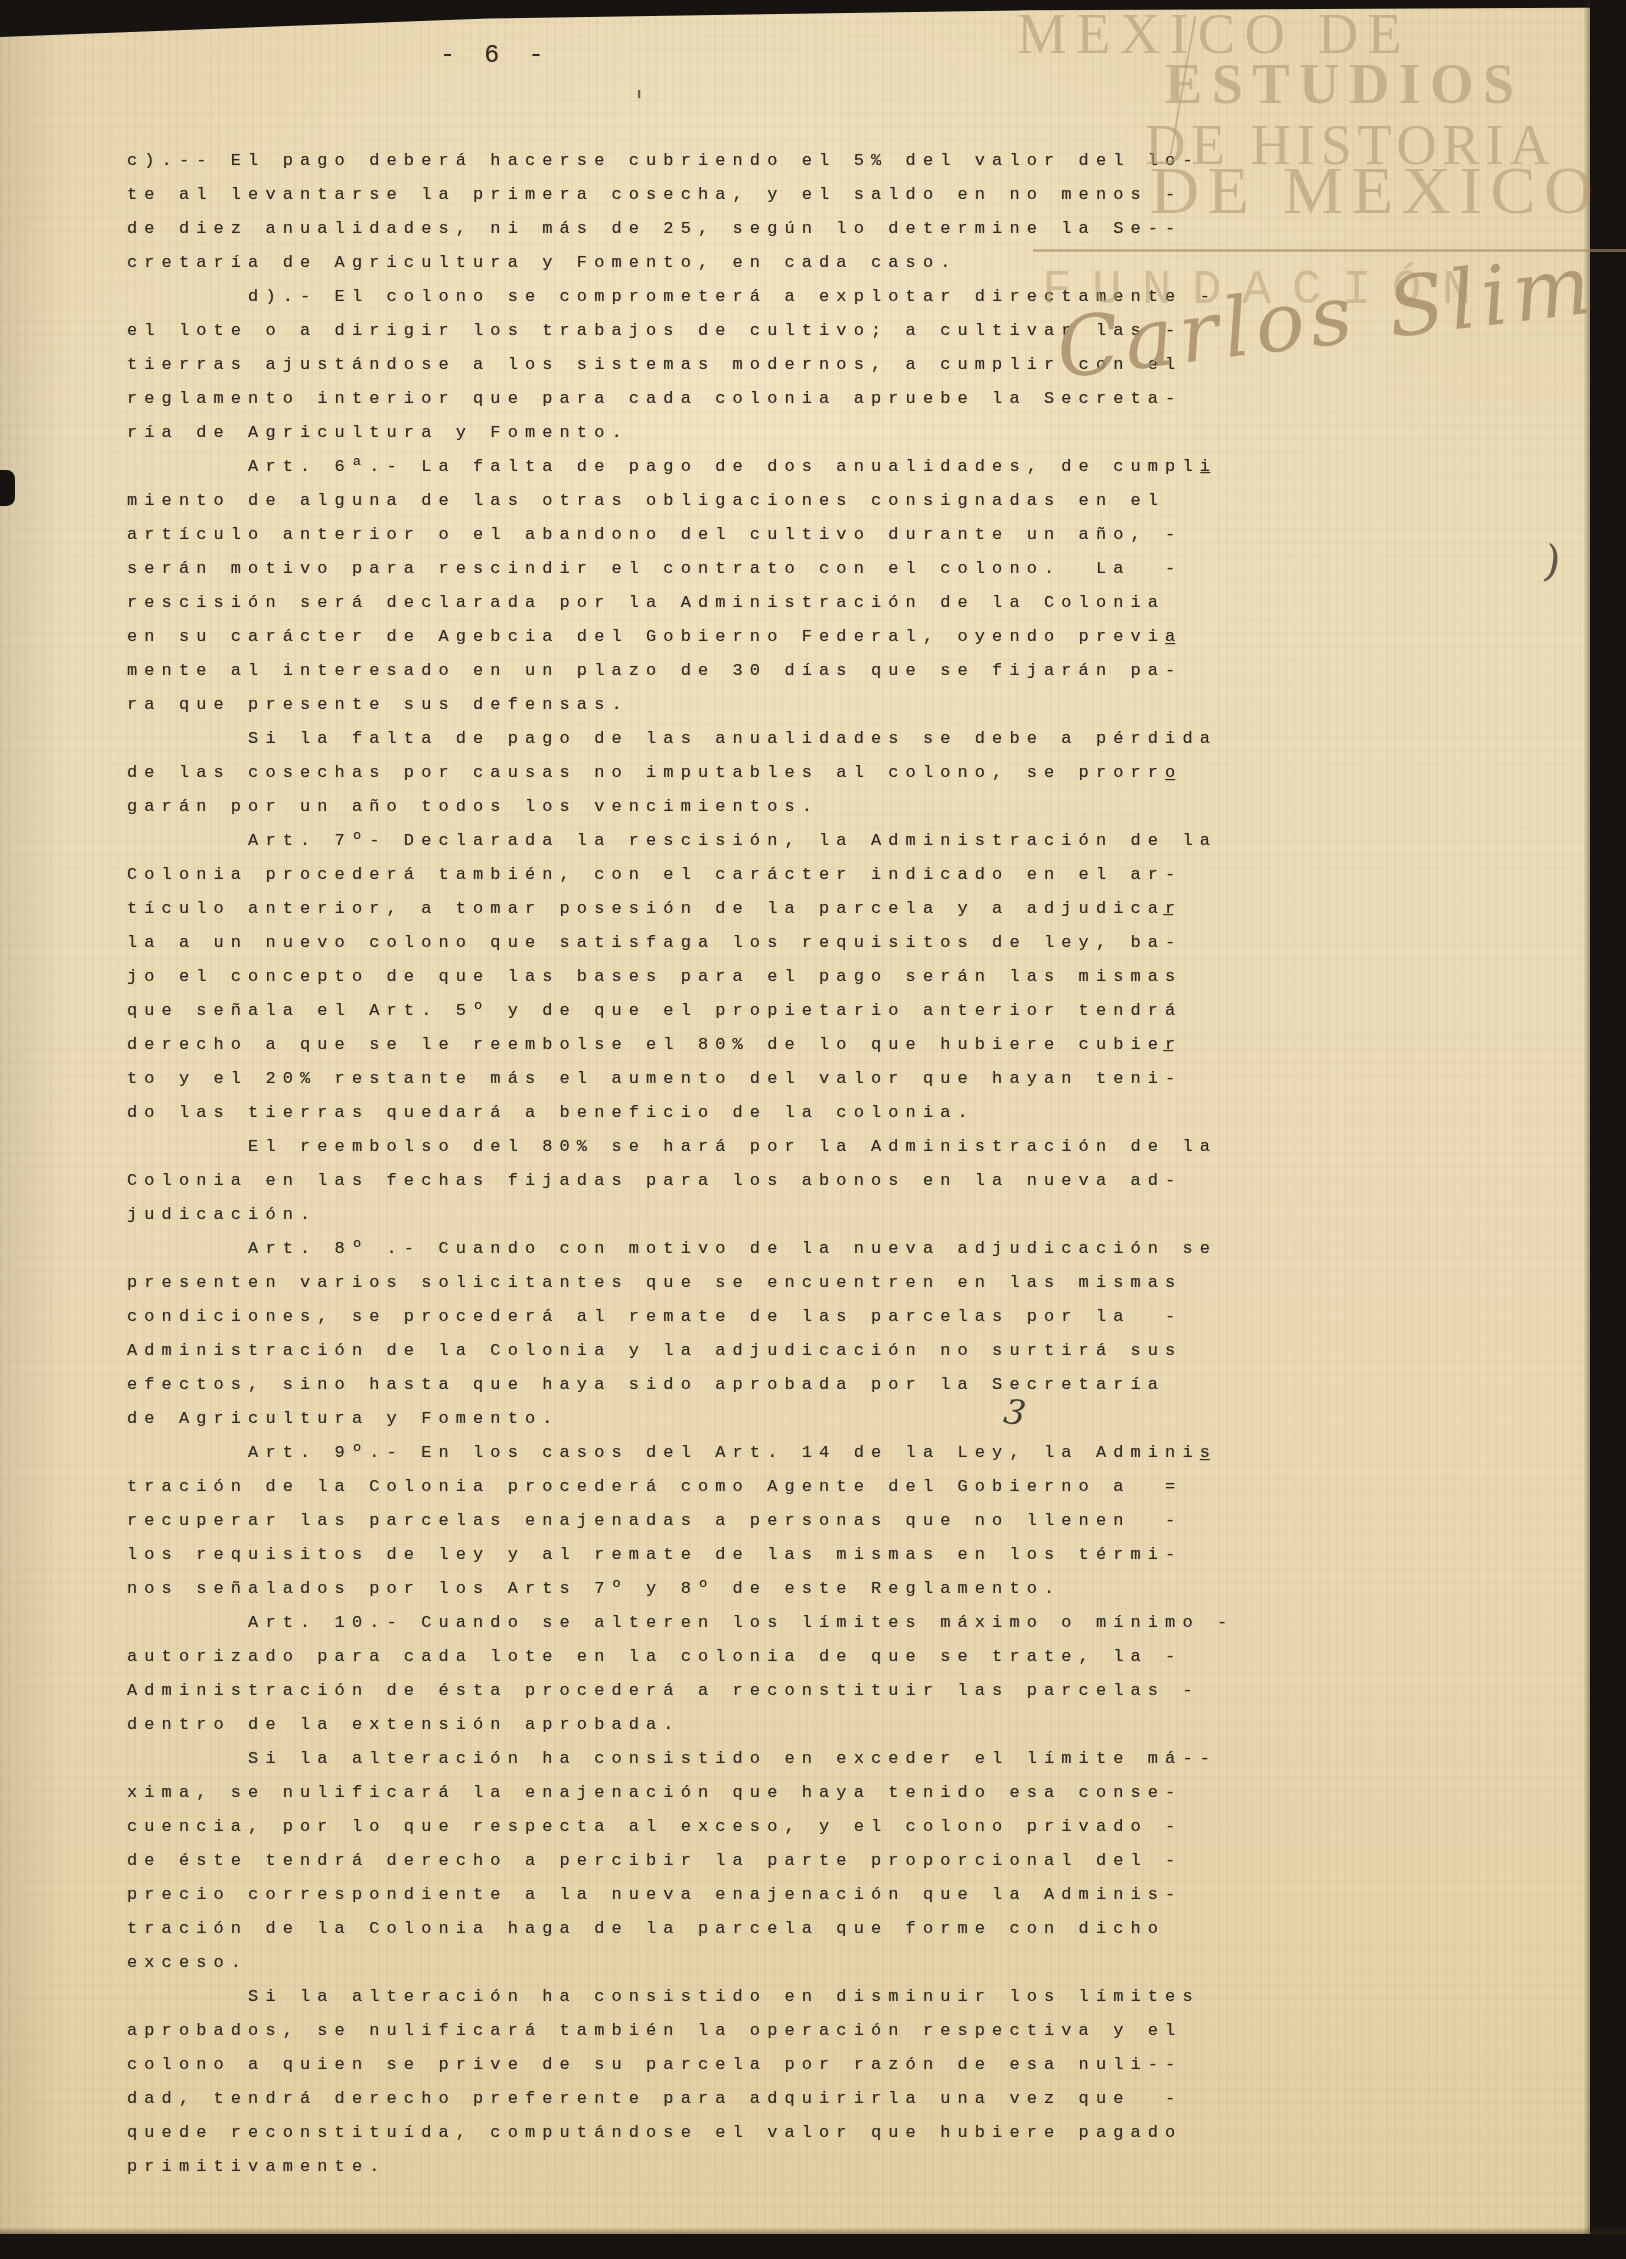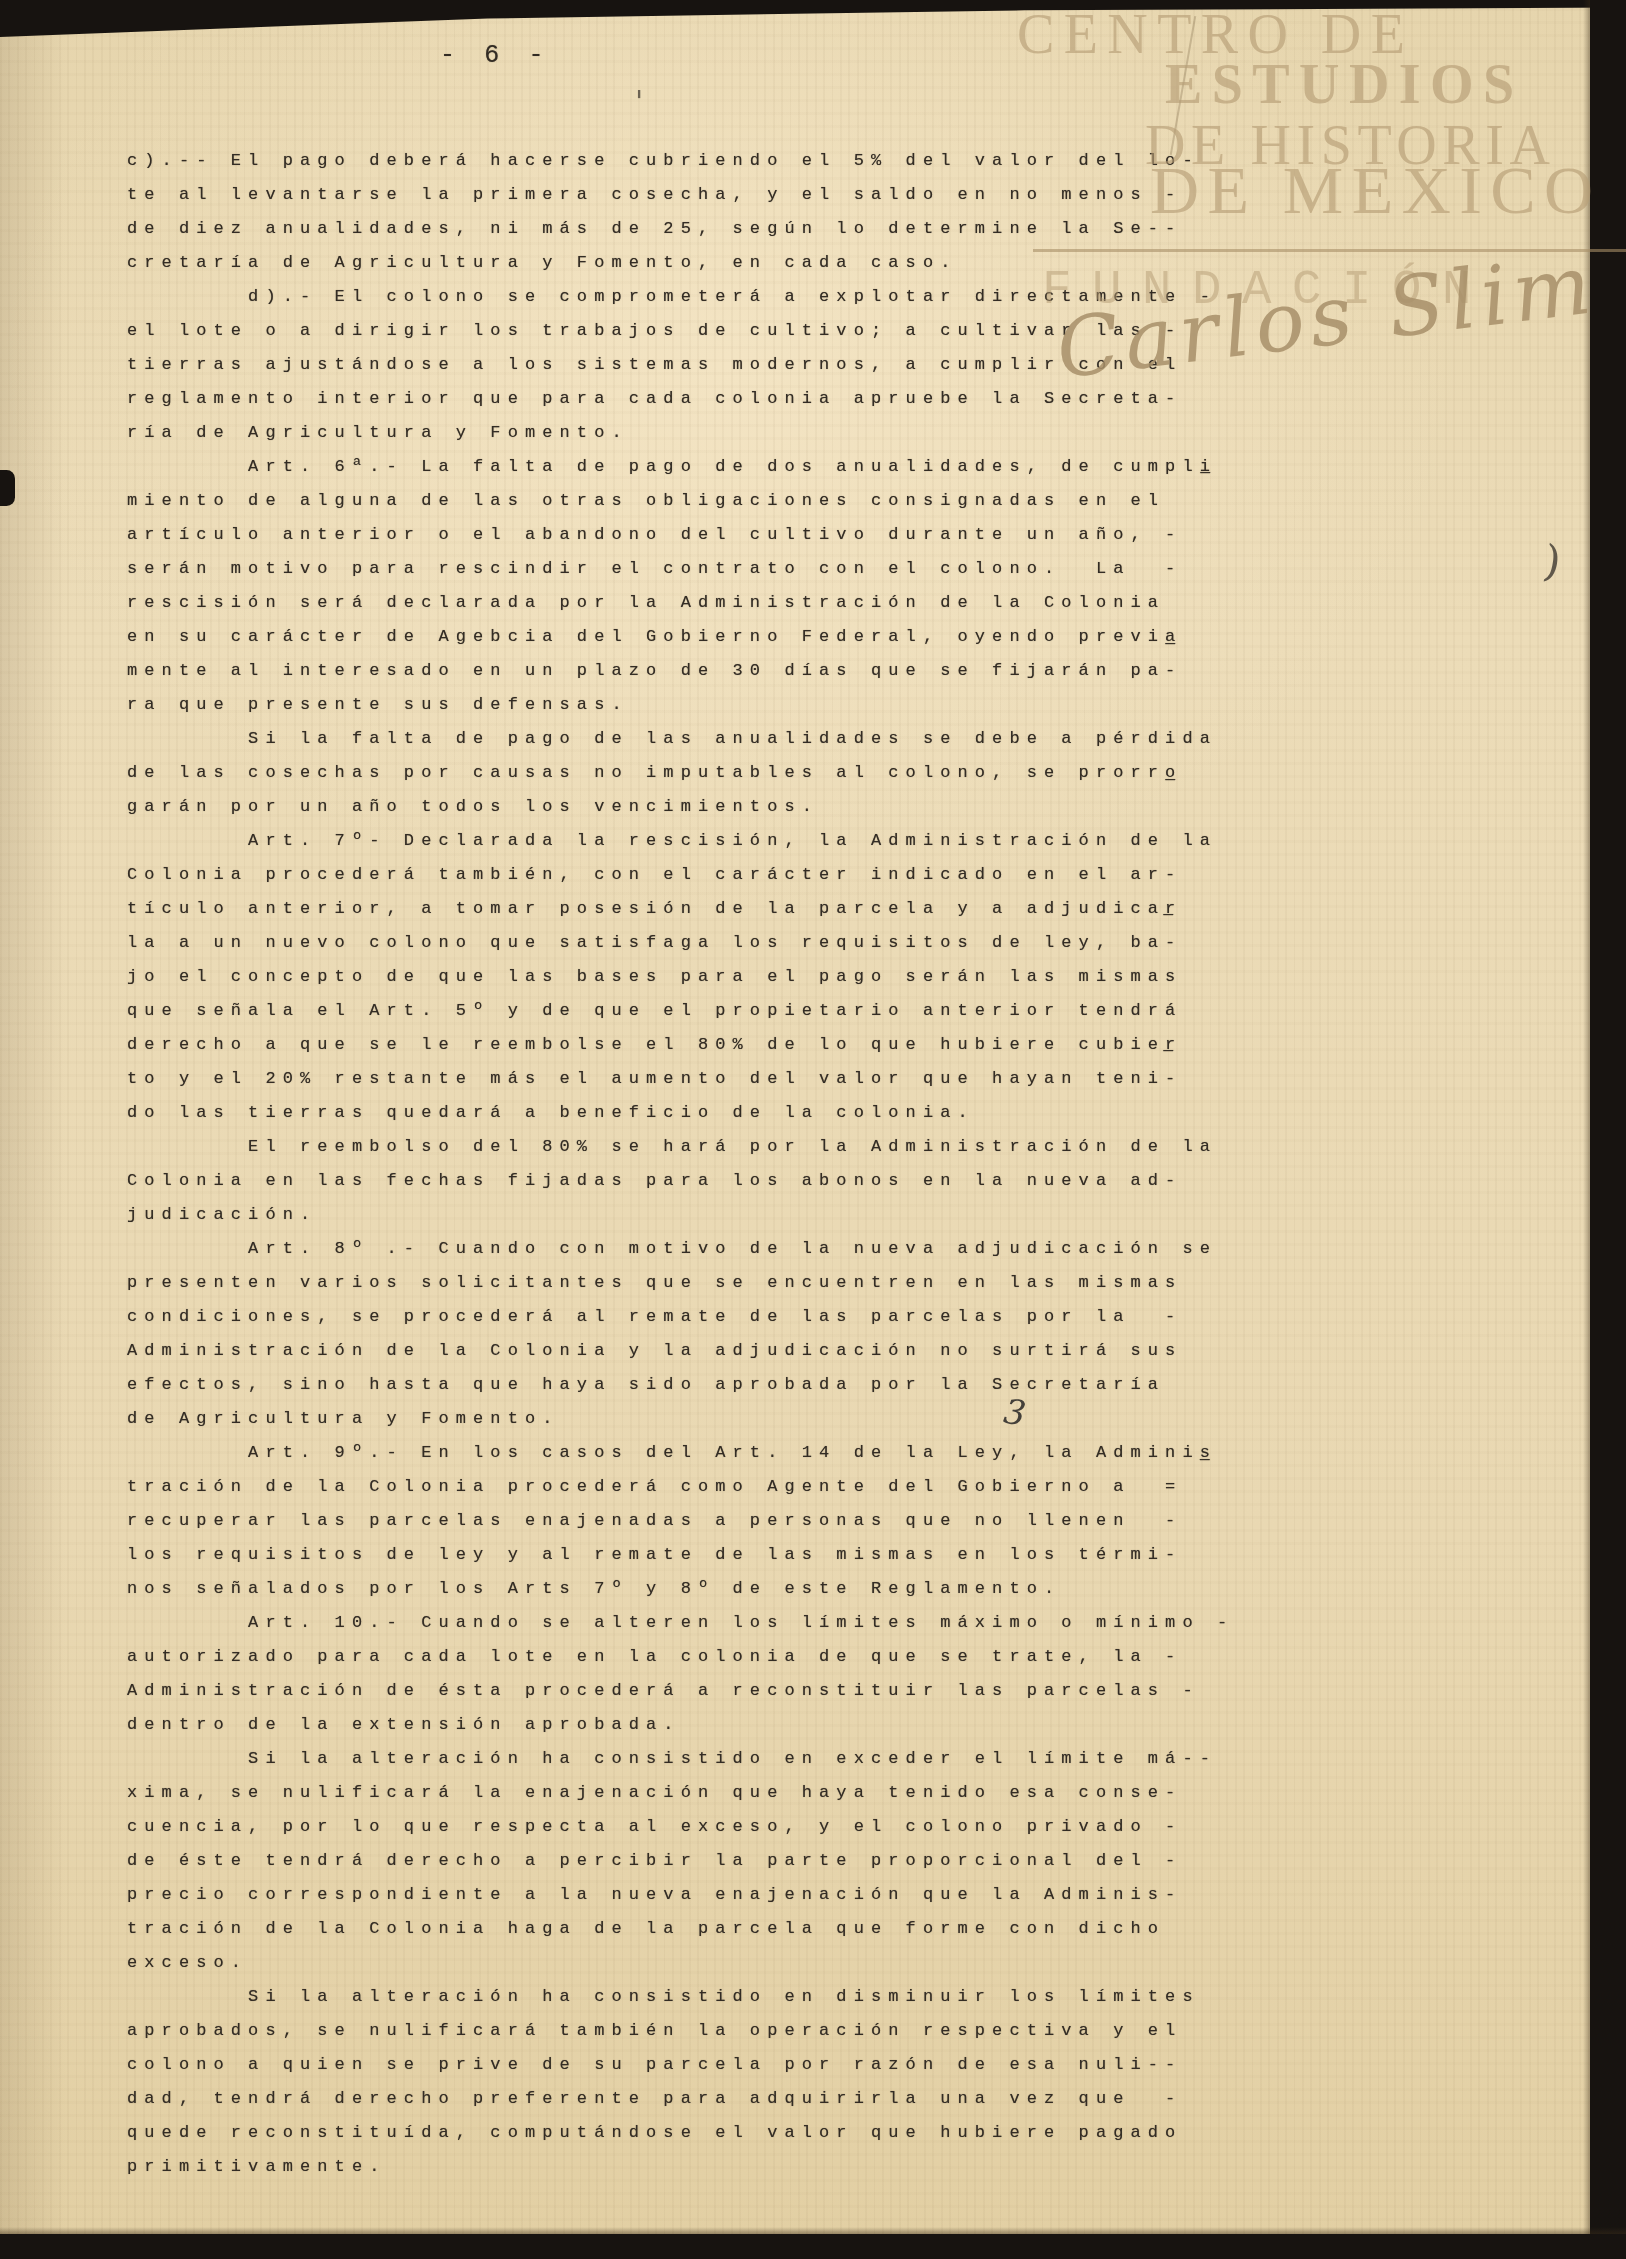--- a/index.html
+++ b/index.html
@@ -94,21 +94,21 @@
   <span class="crease-tick">'</span>
   <div class="crease"></div>
 
   <div class="bar-top"></div>
   <div class="edge-right"></div>
   <div class="bar-right"></div>
   <div class="edge-bottom"></div>
   <div class="bar-bottom"></div>
   <div class="notch-left"></div>
 
-  <div class="wm wm1">CENTRO DE</div>
+  <div class="wm wm1">MEXICO DE</div>
   <div class="wm wm2">ESTUDIOS</div>
   <div class="wm wm3">DE HISTORIA</div>
   <div class="wm wm4">DE MEXICO</div>
   <div class="wm-rule"></div>
   <div class="wm wm-foundation">FUNDACIÓN</div>
   <div class="signature">Carlos Slim</div>
 
 </div>
 
 

